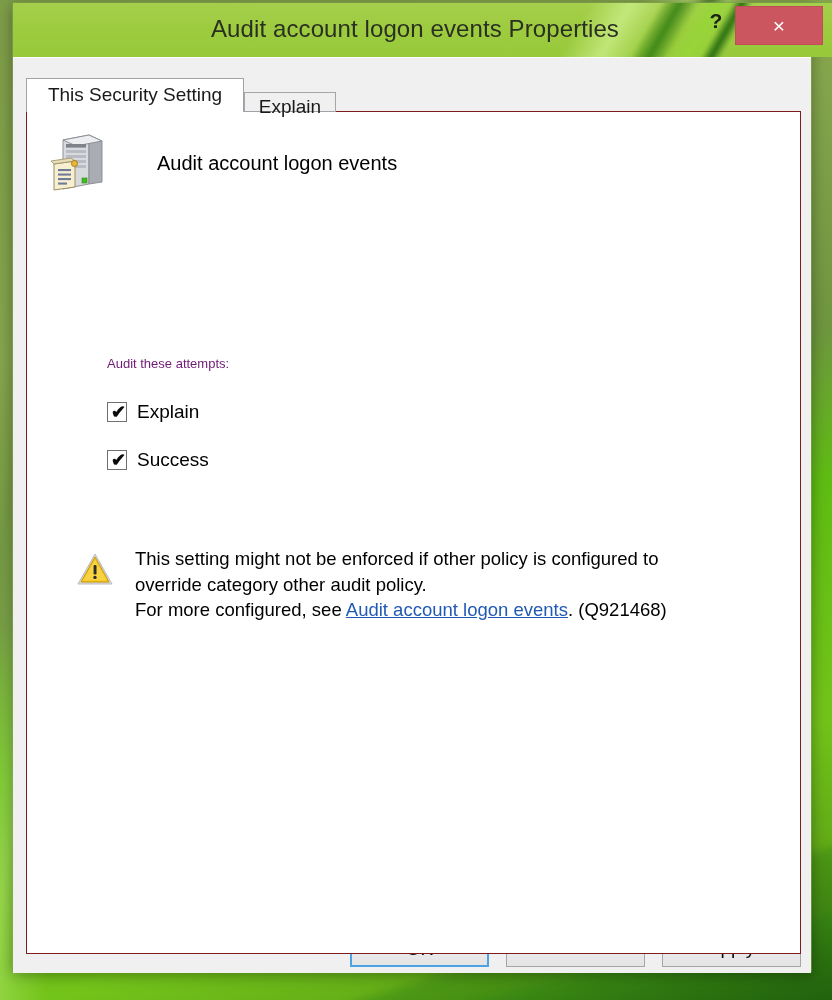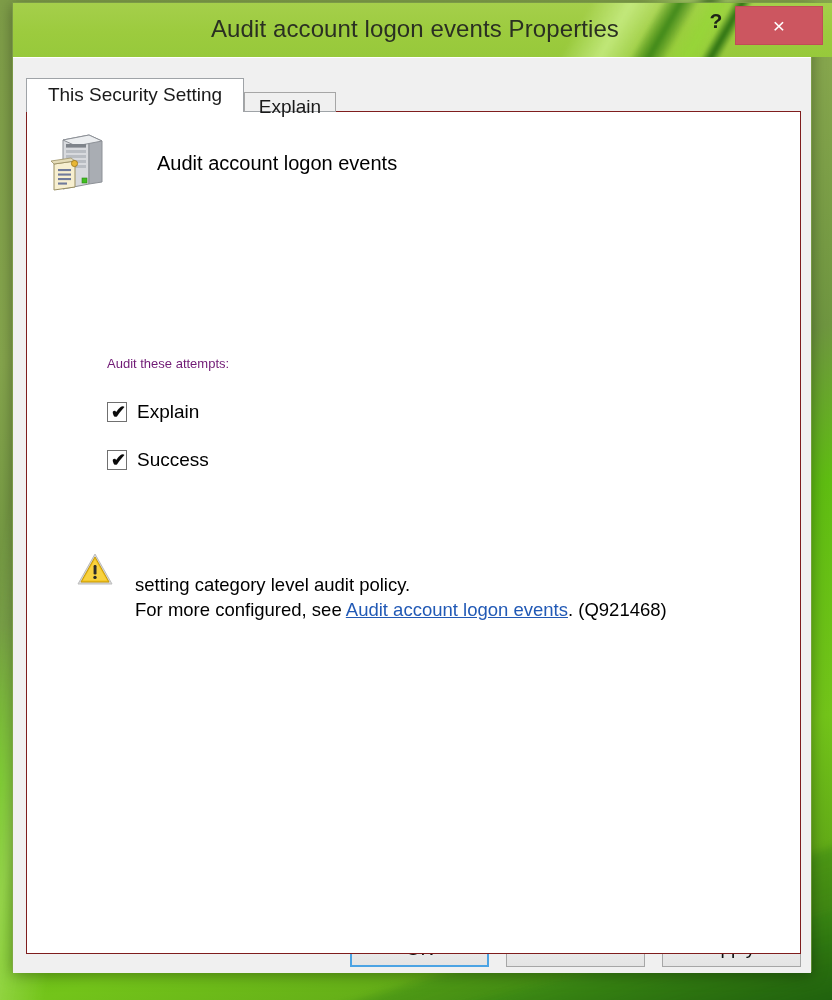--- a/index.html
+++ b/index.html
@@ -387,22 +387,22 @@
         <div id="warning-icon">
           <svg width="36" height="34" viewBox="0 0 36 34" xmlns="http://www.w3.org/2000/svg">
             <polygon points="18,2 35,32 1,32" fill="#d9d9d9" stroke="#bdbdbd" stroke-width="1"></polygon>
             <polygon points="18,5 32,30 4,30" fill="#f3c218" stroke="#c79a07" stroke-width="1"></polygon>
             <polygon points="18,7.5 30,28.5 6,28.5" fill="#f8d241"></polygon>
             <rect x="16.6" y="13" width="2.9" height="9.5" rx="1.2" fill="#2b2b2b"></rect>
             <circle cx="18" cy="25.4" r="1.7" fill="#2b2b2b"></circle>
           </svg>
         </div>
         <div id="warning-text">
-          <br>
-          <span>setting category level audit policy.</span><br>
+          <span>This setting might not be enforced if other policy is configured to</span><br>
+          <span>override category other audit policy.</span><br>
           <span>For more configured, see </span><span id="kb-link">Audit account logon events</span><span>. (Q921468)</span>
         </div>
       </div>
 
     </div>
 
     <div class="dlg-button" id="btn-ok">OK</div>
     <div class="dlg-button" id="btn-cancel">Cancel</div>
     <div class="dlg-button" id="btn-apply">Apply</div>
 

